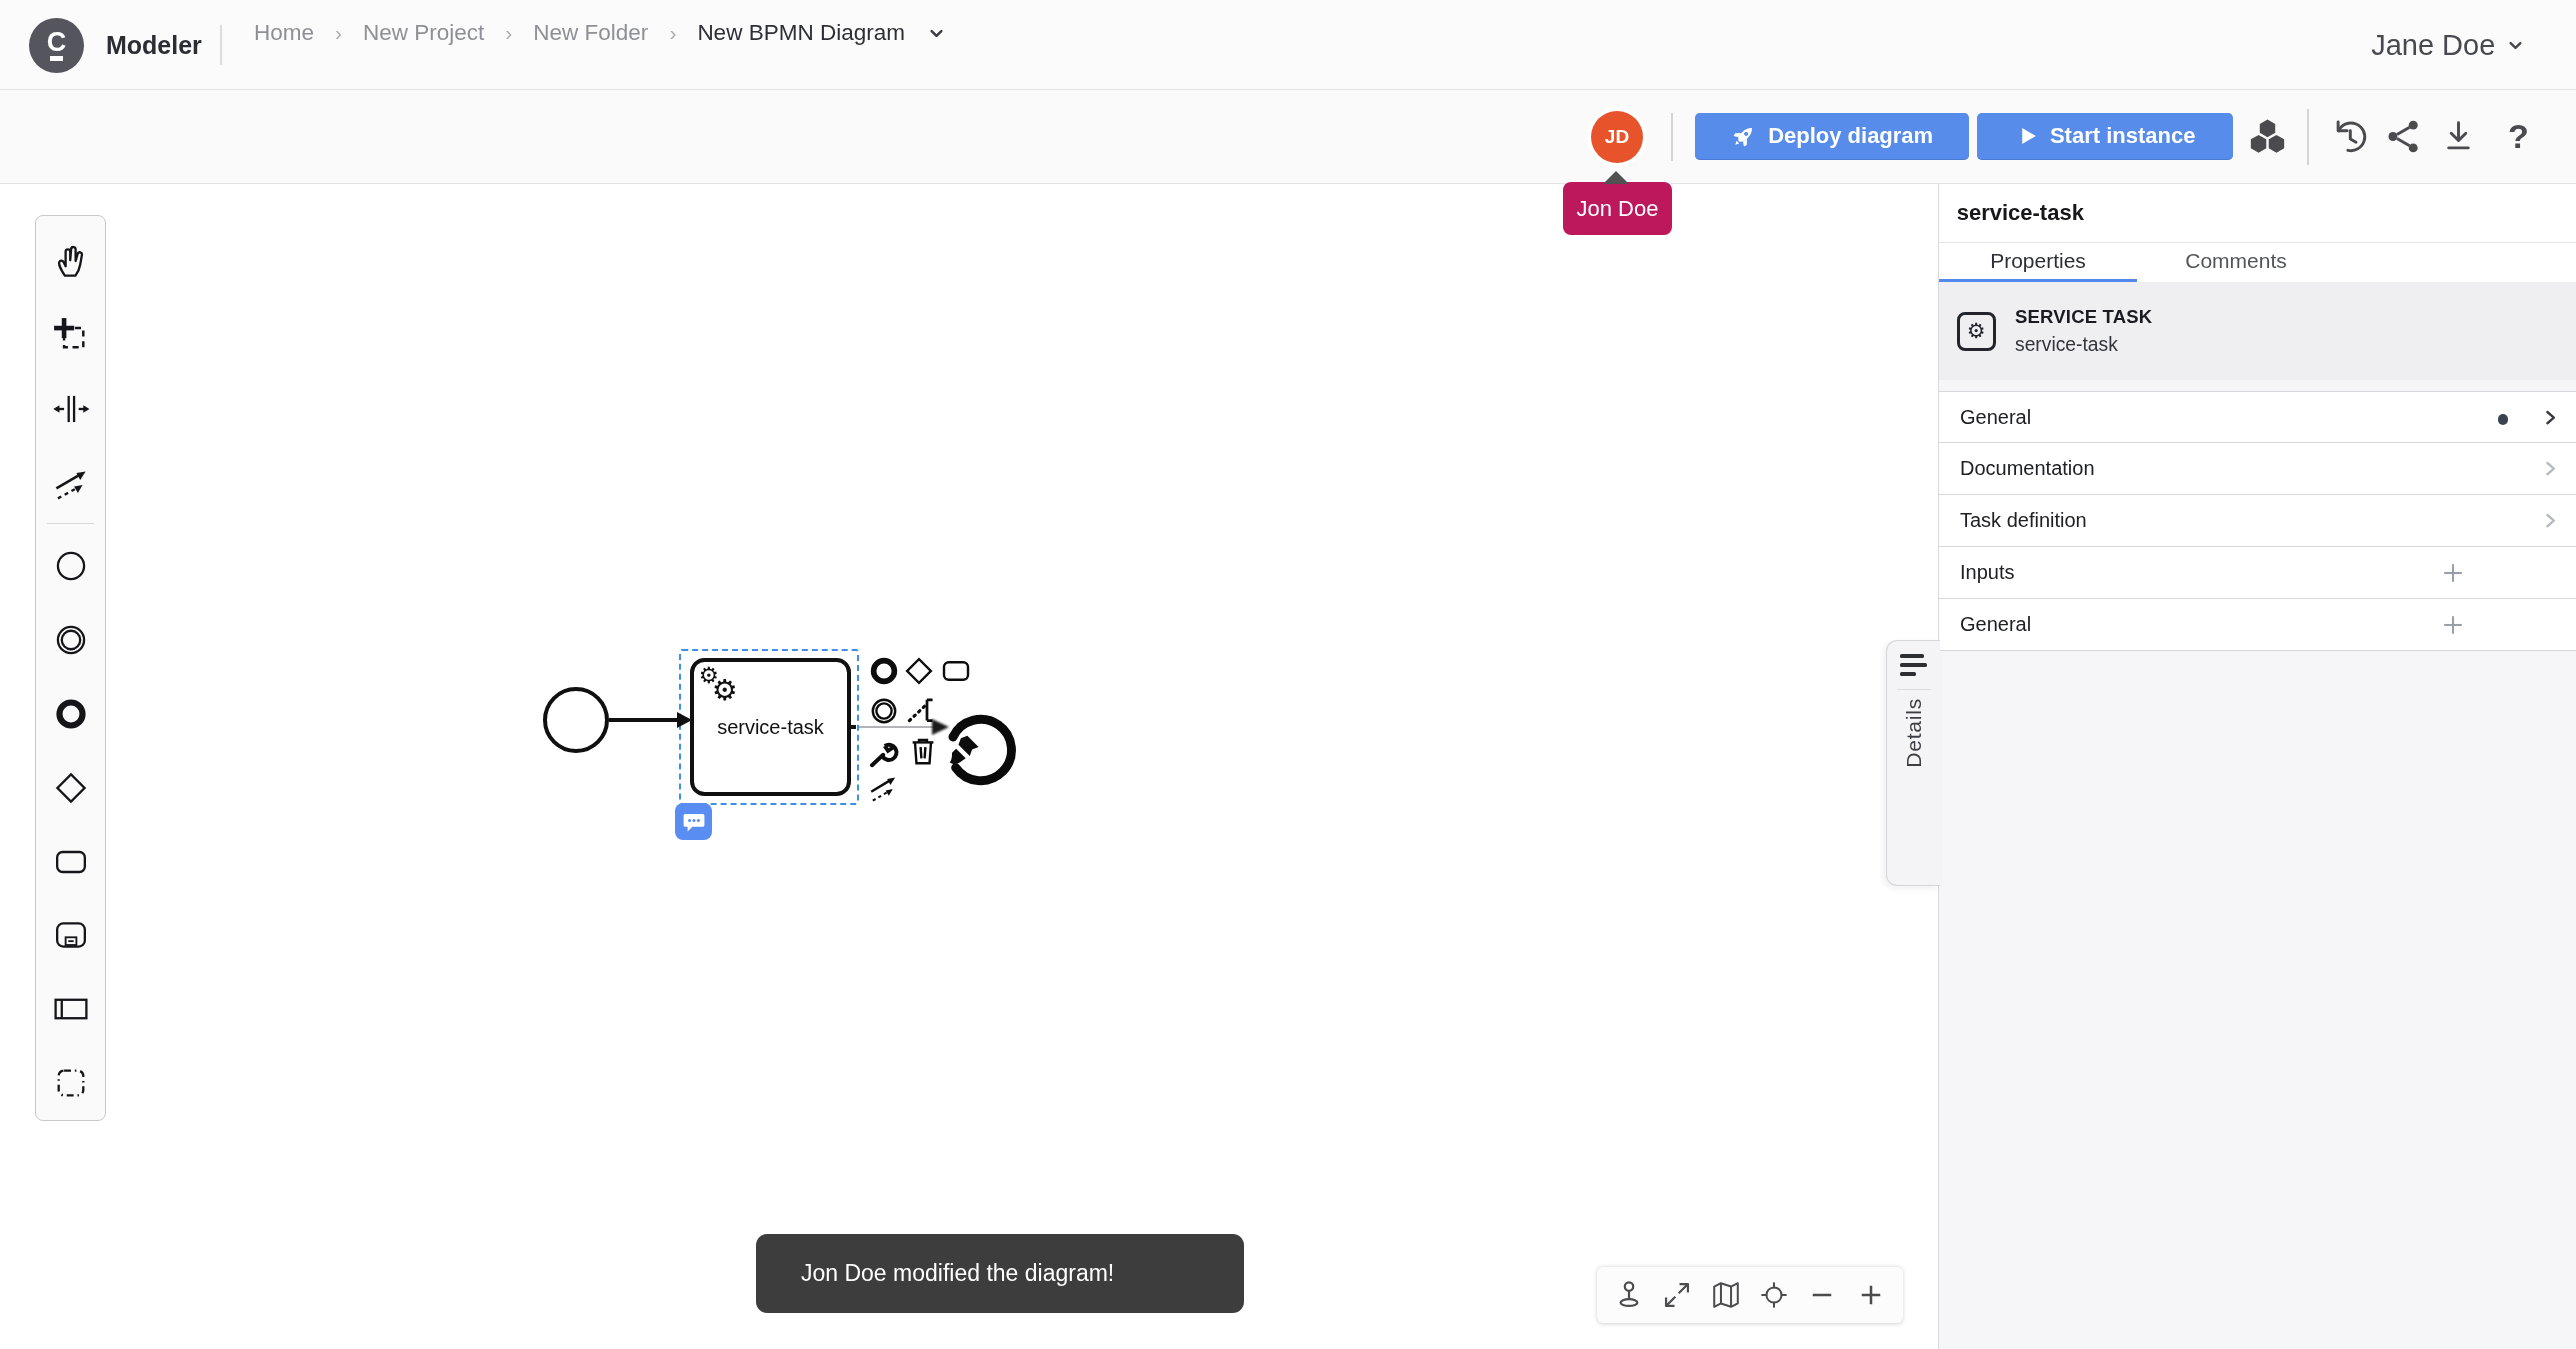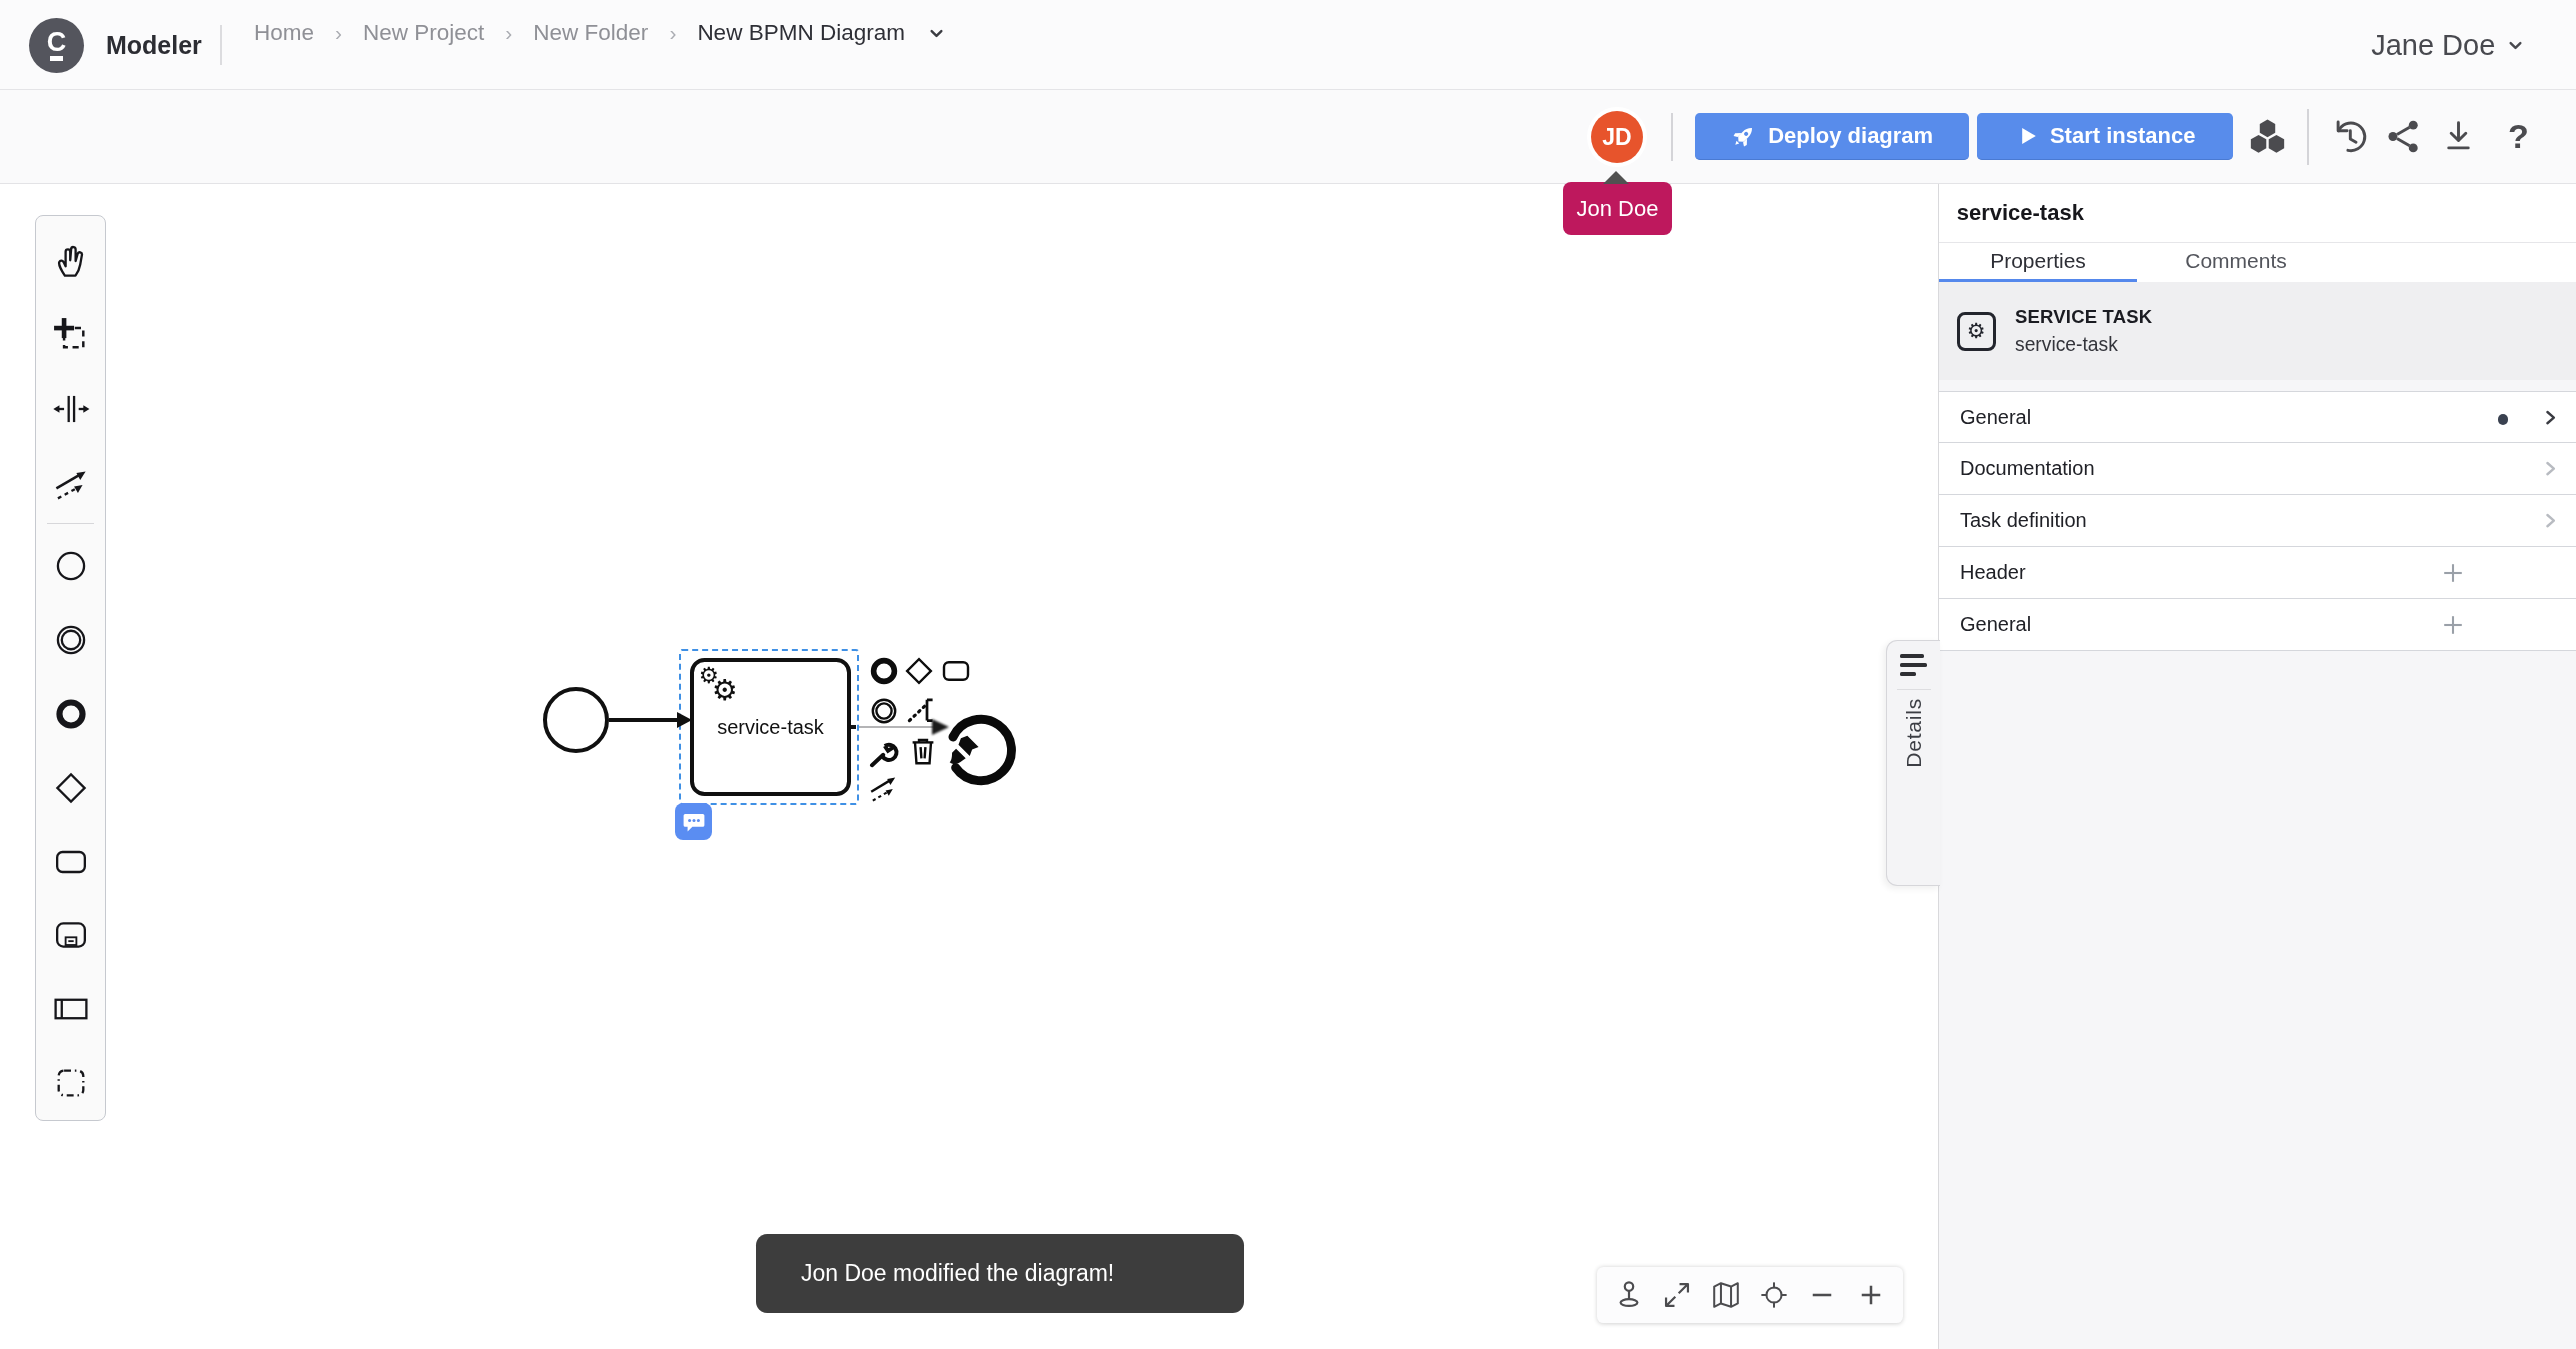--- a/index.html
+++ b/index.html
@@ -22,21 +22,21 @@
   .crumb-sep { font-size: 21px; color: #aaacb2; }
   .crumb.current { color: #2e2f36; font-weight: 500; }
   .user-menu { position: absolute; right: 50px; top: 0; height: 90px; display: flex; align-items: center; gap: 9.7px; }
   .user-name { font-size: 29px; color: #48494f; font-weight: 500; }
 
   
   .toolbar { position: absolute; left: 0; top: 90px; width: 2576px; height: 94px;
              background: #fafafb; border-bottom: 1.6px solid #e3e3e6; z-index: 25; }
   .avatar { position: absolute; left: 1591px; top: 21px; width: 52px; height: 52px; border-radius: 50%;
             background: #e7542c; box-shadow: 0 0 0 4px #fff; display: flex; align-items: center; justify-content: center;
-            color: #fff; font-size: 23px; font-weight: bold; }
+            color: #fff; font-size: 19px; font-weight: bold; }
   .tb-divider { position: absolute; width: 1.6px; background: #d4d4d8; }
   .tb-divider.d1 { left: 1671px; top: 22.5px; height: 48px; }
   .tb-divider.d2 { left: 2307px; top: 19.3px; height: 56px; }
   .btn { position: absolute; top: 22.5px; height: 47px; border-radius: 4.8px; background: #588ceb;
          border: none; border-bottom: 1.6px solid #4a7ad2; color: #fff; font-family: inherit;
          display: flex; align-items: center; justify-content: center; gap: 11.3px;
          font-size: 22px; font-weight: bold; cursor: pointer; }
   .btn-deploy { left: 1695px; width: 274px; }
   .btn-start { left: 1977px; width: 256px; }
   .tb-icon { position: absolute; top: 27px; width: 39px; height: 39px; display: flex; align-items: center; justify-content: center; }
@@ -501,21 +501,21 @@
           <path d="M8 5 l8 7 -8 7" stroke="#b8bbc1" stroke-width="3" fill="none" stroke-linecap="round" stroke-linejoin="round"></path>
         </svg>
       </div>
       <div class="prow">
         <span class="prow-label">Task definition</span>
         <svg class="row-chevron" width="19.3" height="19.3" viewBox="0 0 24 24">
           <path d="M8 5 l8 7 -8 7" stroke="#b8bbc1" stroke-width="3" fill="none" stroke-linecap="round" stroke-linejoin="round"></path>
         </svg>
       </div>
       <div class="prow">
-        <span class="prow-label">Header</span>
+        <span class="prow-label">Inputs</span>
         <svg class="row-plus" width="24" height="24" viewBox="0 0 30 30">
           <line x1="4" y1="15" x2="26" y2="15" stroke="#9aa0a8" stroke-width="2.6"></line>
             <line x1="15" y1="4" x2="15" y2="26" stroke="#9aa0a8" stroke-width="2.6"></line>
         </svg>
       </div>
       <div class="prow">
         <span class="prow-label">General</span>
         <svg class="row-plus" width="24" height="24" viewBox="0 0 30 30">
           <line x1="4" y1="15" x2="26" y2="15" stroke="#9aa0a8" stroke-width="2.6"></line>
             <line x1="15" y1="4" x2="15" y2="26" stroke="#9aa0a8" stroke-width="2.6"></line>

